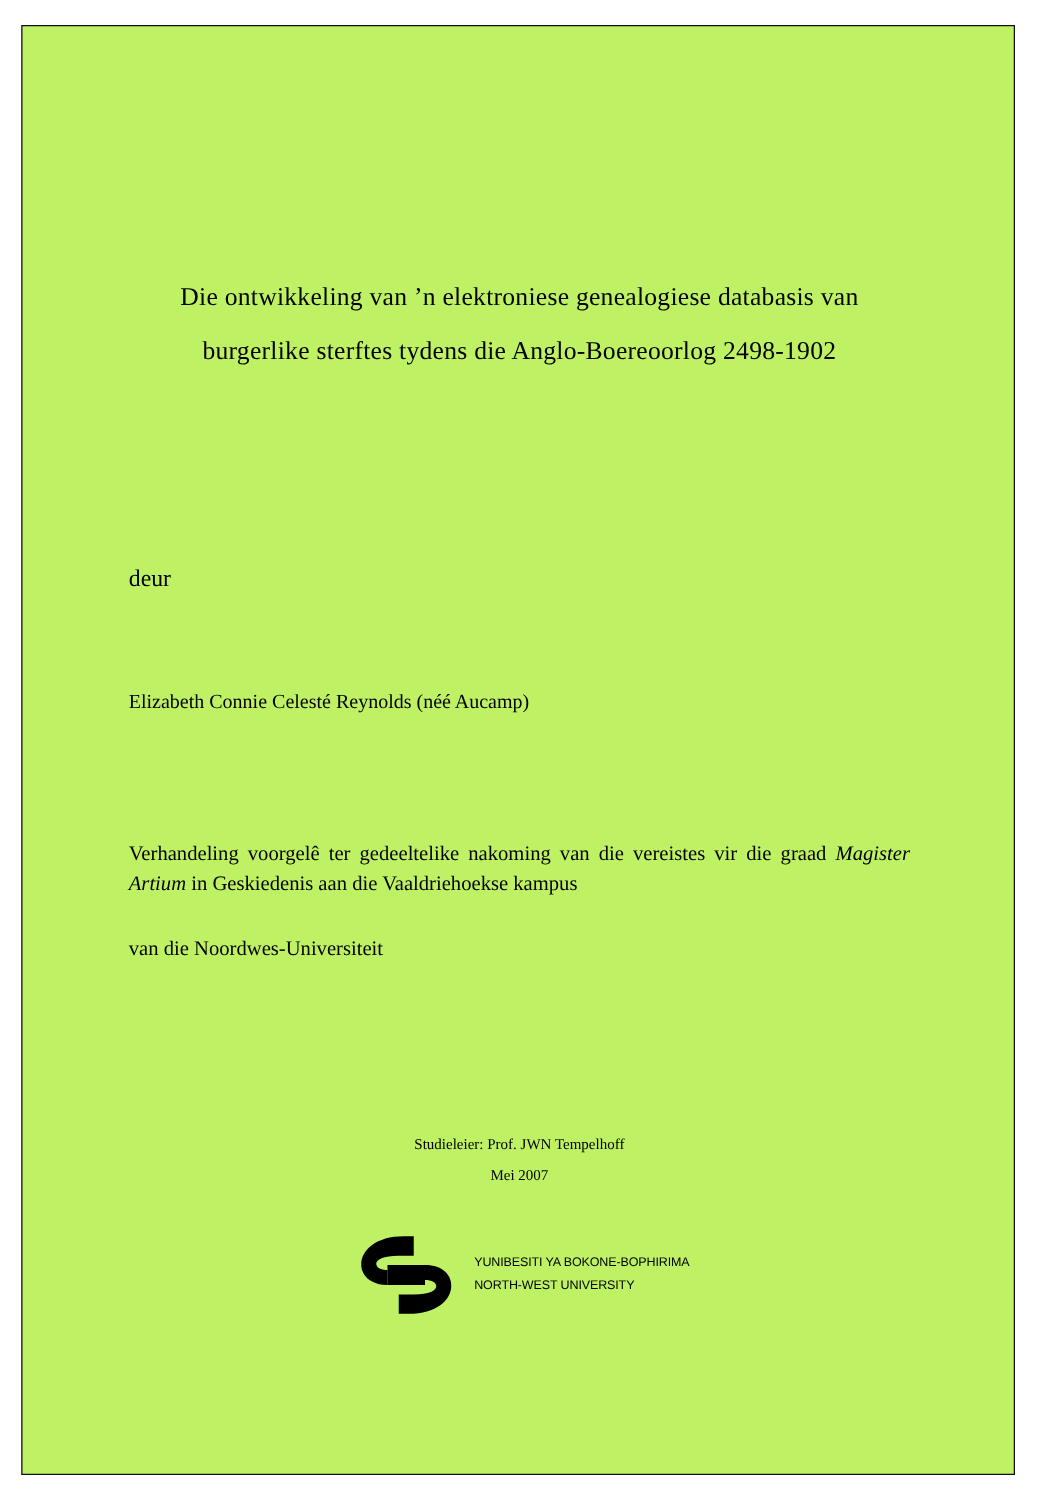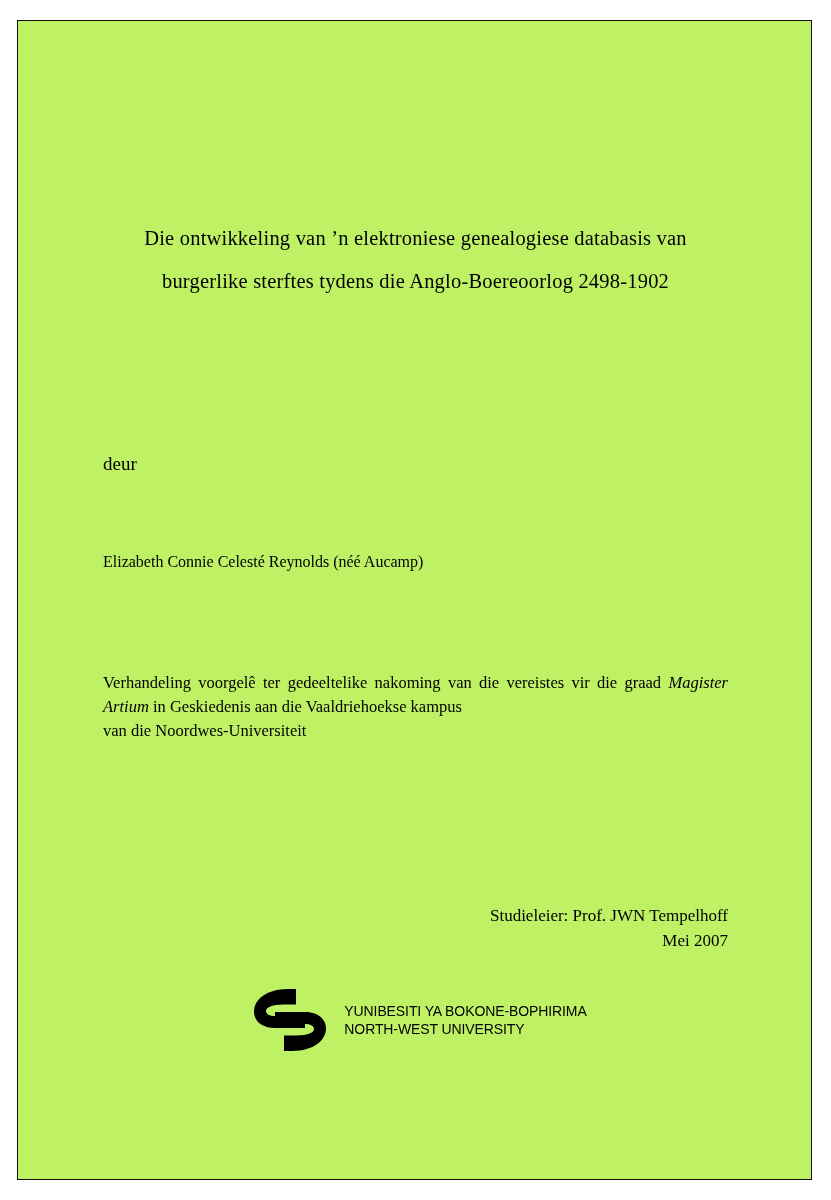--- a/index.html
+++ b/index.html
@@ -66,51 +66,52 @@
     position: absolute;
     top: 650px;
     left: 0;
     width: 625px;
     font-size: 16.5px;
     line-height: 24px;
     text-align: justify;
   }
   .blurb .lastline {
     text-align: left;
+    margin-top: 28px;
   }
   .blurb i {
     font-style: italic;
   }
   .supervisor {
     position: absolute;
     top: 882px;
     left: 0;
     width: 625px;
-    font-size: 17px;
+    font-size: 12px;
     line-height: 25px;
-    text-align: right;
+    text-align: center;
   }
   .logo-wrap {
     position: absolute;
     top: 962px;
     left: 0;
     width: 625px;
     display: flex;
     justify-content: center;
     align-items: center;
   }
   .logo-mark {
     width: 92px;
     height: 74px;
     margin-right: 8px;
     flex: none;
   }
   .logo-text {
     font-family: "Liberation Sans", sans-serif;
-    font-size: 14px;
+    font-size: 10px;
     line-height: 18.5px;
     letter-spacing: -0.1px;
     white-space: nowrap;
   }
   .logo-text div { display:block; }
 </style>
 </head>
 <body>
 
 <div class="page">

